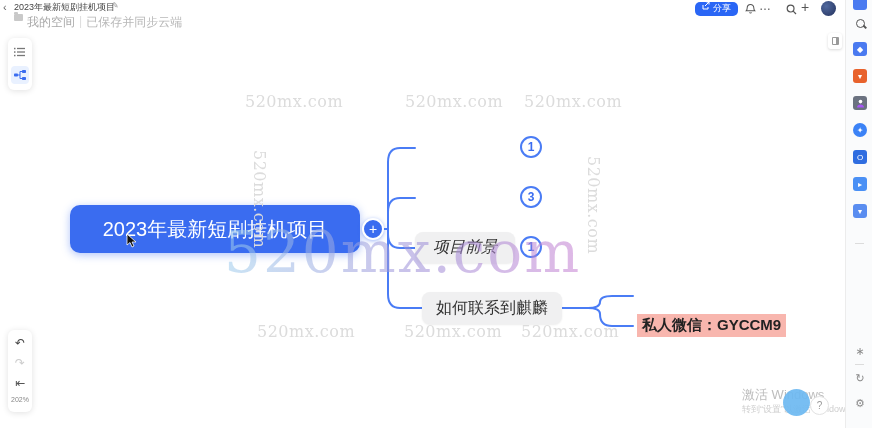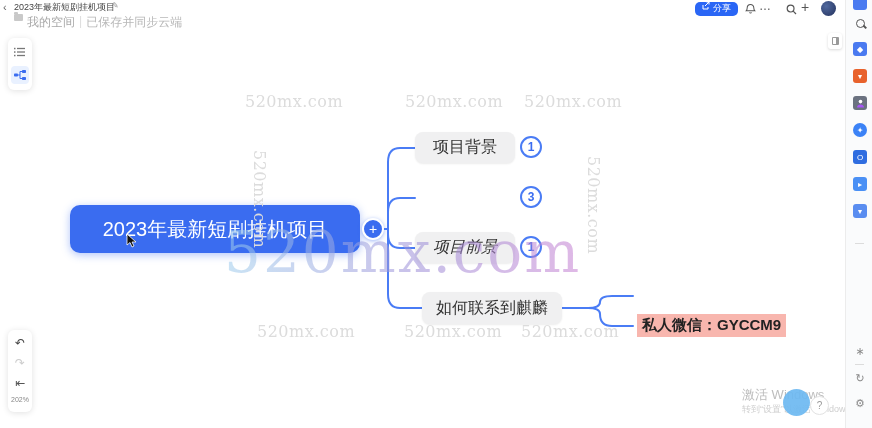--- a/index.html
+++ b/index.html
@@ -164,21 +164,20 @@
         <path d="M388,229 L388,294 Q388,308 400,308 L422,308"></path>
         <path d="M562,308 L588,308"></path>
         <path d="M588,308 Q600,308 600,302 Q600,296 612,296 L633,296"></path>
         <path d="M588,308 Q600,308 600,314 Q600,326 612,326 L633,326"></path>
       </g>
     </svg>
 
     <div class="root-node">2023年最新短剧挂机项目</div>
     <div class="plus-btn">+</div>
 
-    <div class="branch b1">项目背景</div>
     <div class="branch b3">项目前景</div>
     <div class="branch b4">如何联系到麒麟</div>
 
     <div class="badge g1">1</div>
     <div class="badge g2">3</div>
     <div class="badge g3">1</div>
 
     <div class="contact c2">私人微信：GYCCM9</div>
 
     <div class="wm-big wm-url">520mx.com</div>

